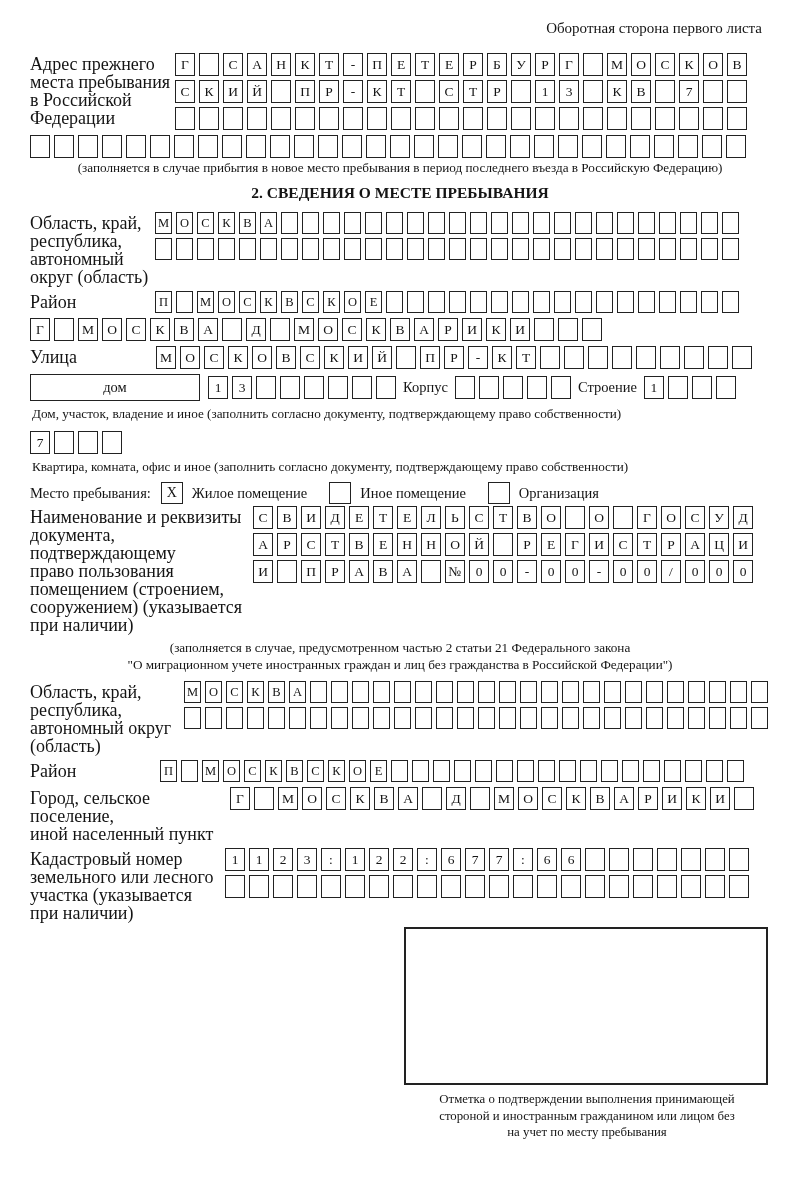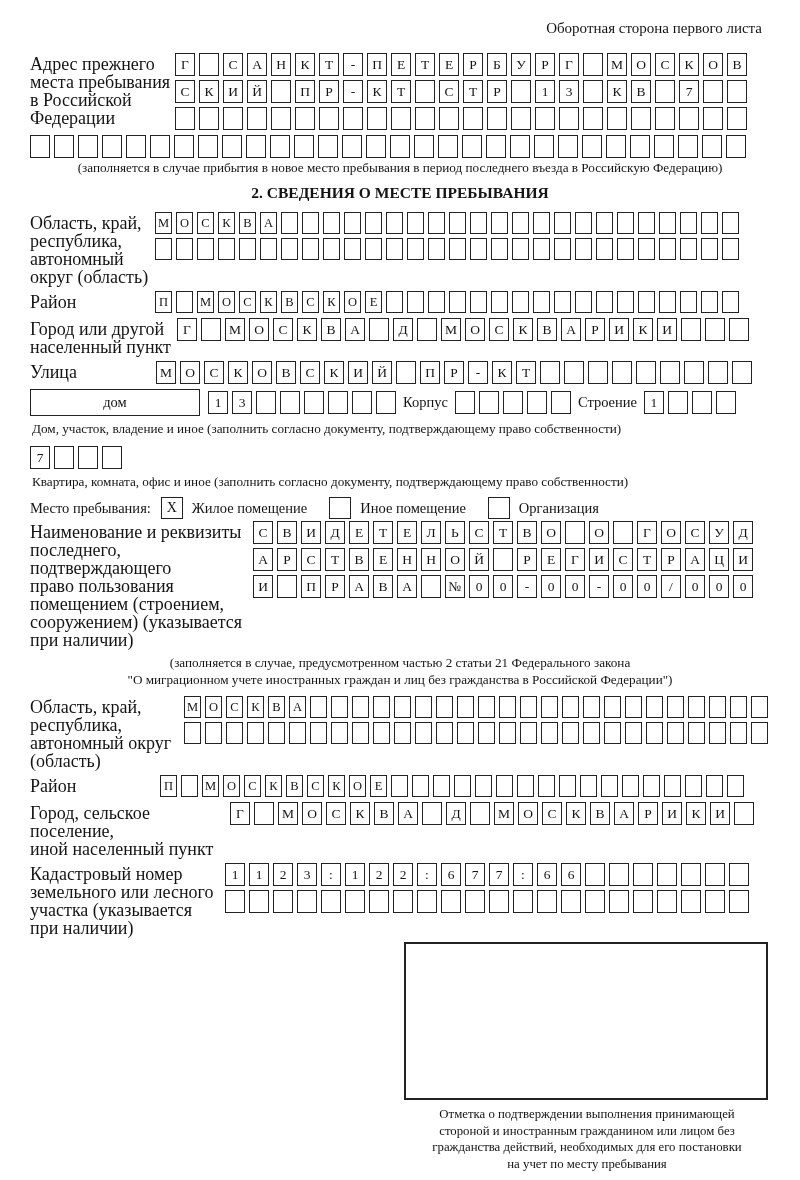--- a/index.html
+++ b/index.html
@@ -316,24 +316,20 @@
         <span class="cell"></span>
         <span class="cell"></span>
         <span class="cell"></span>
         <span class="cell"></span>
         <span class="cell"></span>
         <span class="cell"></span>
       </div>
   </div>
 
   <div class="form-row">
-    <div class="row-label w147">
-        <div>Город или другой</div>
-        <div>населенный пункт</div>
-      </div>
     <div class="cells c24">
         <span class="cell">Г</span>
         <span class="cell"></span>
         <span class="cell">М</span>
         <span class="cell">О</span>
         <span class="cell">С</span>
         <span class="cell">К</span>
         <span class="cell">В</span>
         <span class="cell">А</span>
         <span class="cell"></span>
@@ -432,21 +428,21 @@
     <span class="opt-label">Жилое помещение</span>
     <span class="checkbox"></span>
     <span class="opt-label">Иное помещение</span>
     <span class="checkbox"></span>
     <span class="opt-label">Организация</span>
   </div>
 
   <div class="form-row">
     <div class="row-label w223">
         <div>Наименование и реквизиты</div>
-        <div>последнего, подтверждающего</div>
+        <div>документа, подтверждающему</div>
         <div>право пользования</div>
         <div>помещением (строением,</div>
         <div>сооружением) (указывается</div>
         <div>при наличии)</div>
       </div>
     <div class="rows-stack">
       <div class="cells c24">
           <span class="cell">С</span>
           <span class="cell">В</span>
           <span class="cell">И</span>
@@ -716,18 +712,17 @@
           <span class="cell"></span>
         </div>
     </div>
   </div>
 
   <div class="stamp-wrap">
     <div class="stamp-box"></div>
     <div class="stamp-note">
         <div>Отметка о подтверждении выполнения принимающей</div>
         <div>стороной и иностранным гражданином или лицом без</div>
-        <div>гражданства действий, необходимых для его постановки</div>
         <div>на учет по месту пребывания</div>
       </div>
   </div>
 
 </div>
 
 </body></html>

